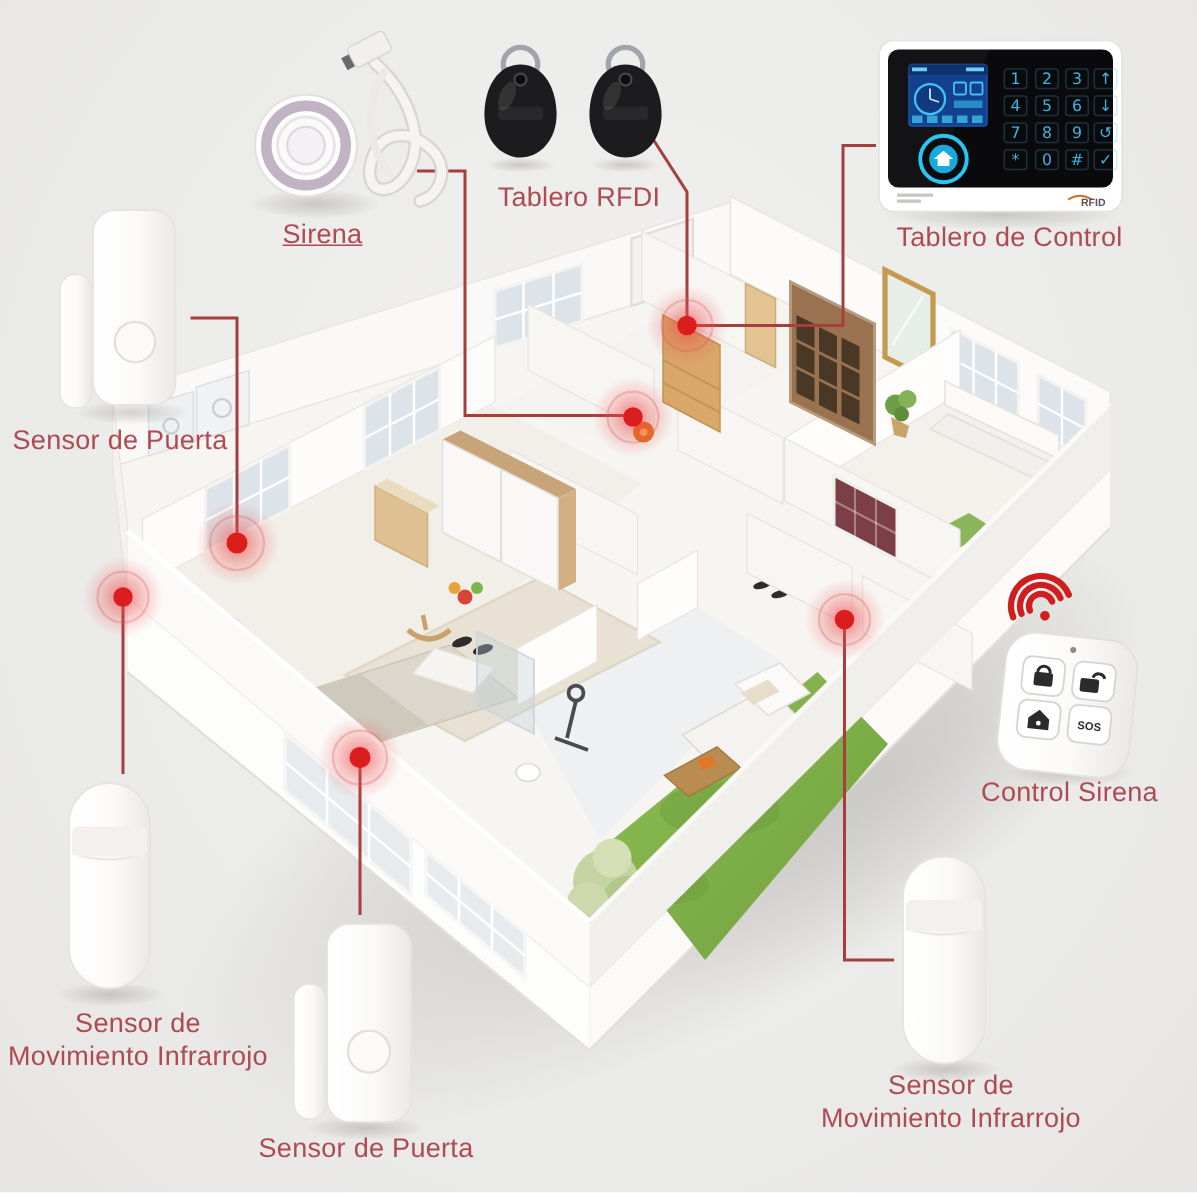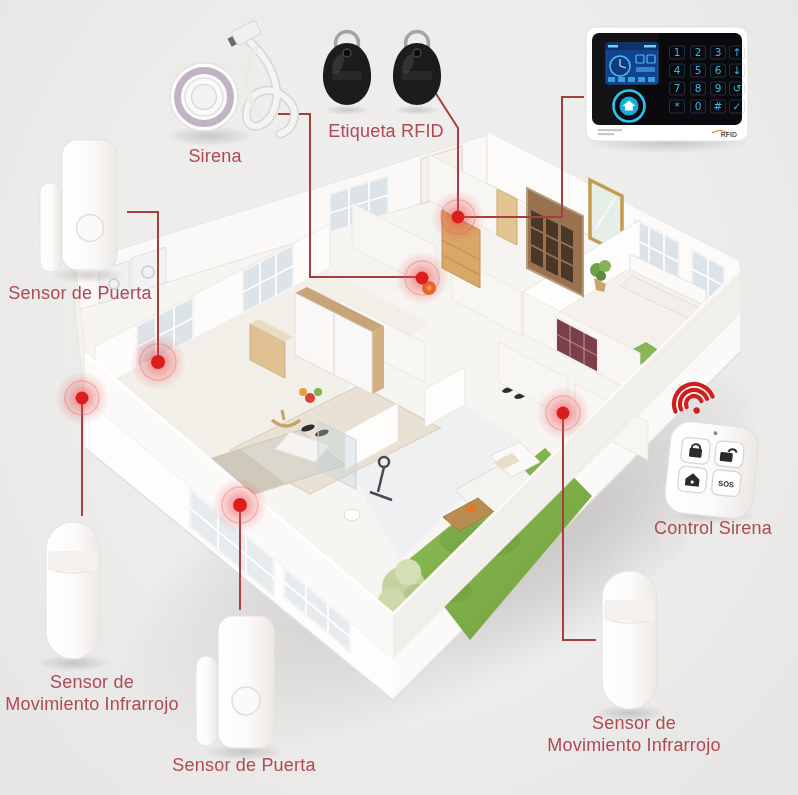--- a/index.html
+++ b/index.html
@@ -482,22 +482,23 @@
       </g>
       <g>
         <path d="M687,481 l7,-6 l7,6 v7 h-14 z" fill="#2b2b2e"></path>
         <circle cx="694" cy="484" r="1.6" fill="#ffffff"></circle>
       </g>
       <text x="728" y="485" font-size="7.5" font-weight="bold" fill="#2b2b2e" text-anchor="middle">SOS</text>
     </g>
   </g>
 </svg>
 
-<div class="label" style="left:145px;top:145px;width:140px;">Sirena</div>
-<div class="label" style="left:296px;top:120px;width:180px;">Etiqueta RFID</div>
+<div class="label" style="left:145px;top:145px;width:140px;text-decoration:underline;">Sirena</div>
+<div class="label" style="left:296px;top:120px;width:180px;">Tablero RFDI</div>
+<div class="label" style="left:583px;top:147px;width:180px;">Tablero de Control</div>
 <div class="label" style="left:-10px;top:282px;width:180px;">Sensor de Puerta</div>
 <div class="label" style="left:-3px;top:671px;width:190px;">
   <span>Sensor de</span>
   <span>Movimiento Infrarrojo</span>
 </div>
 <div class="label" style="left:154px;top:754px;width:180px;">Sensor de Puerta</div>
 <div class="label" style="left:539px;top:712px;width:190px;">
   <span>Sensor de</span>
   <span>Movimiento Infrarrojo</span>
 </div>

